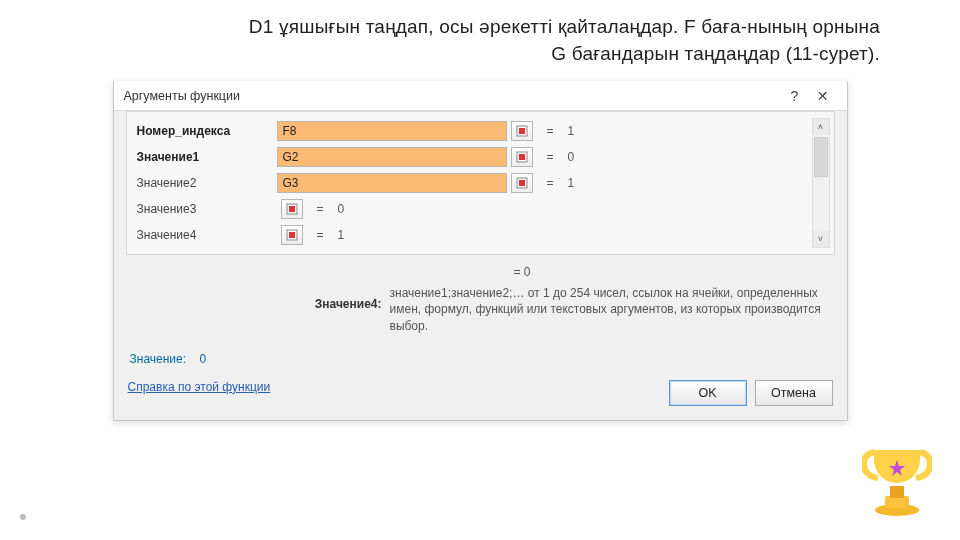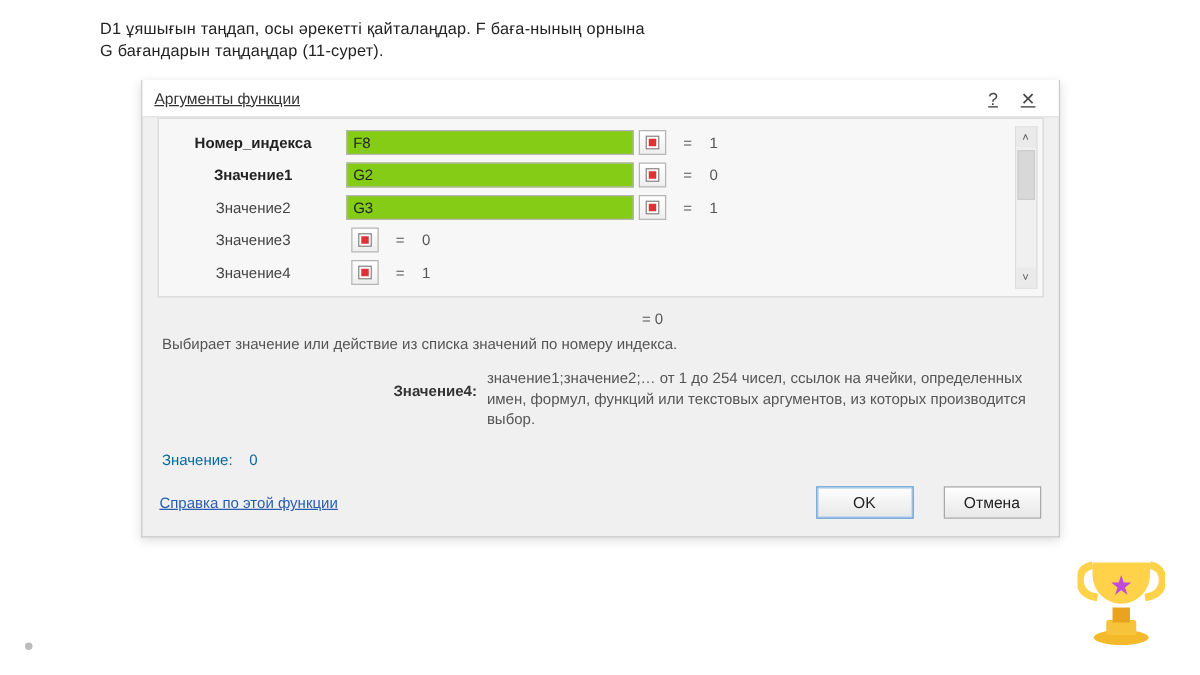--- a/index.html
+++ b/index.html
@@ -5,23 +5,23 @@
   * { box-sizing: border-box; margin: 0; padding: 0; }
   body {
     width: 960px;
     height: 540px;
     background: #fff;
     font-family: "Segoe UI", Tahoma, Arial, sans-serif;
     position: relative;
     overflow: hidden;
   }
   .caption {
-    text-align: left;
+    text-align: right;
     padding: 14px 80px 8px 80px;
-    font-size: 13px;
+    font-size: 19px;
     line-height: 1.4;
     color: #222;
     letter-spacing: 0.2px;
   }
   .dialog {
     width: 735px;
     margin: 6px auto 0 auto;
     background: #f0f0f0;
     border: 1px solid #c8c8c8;
     border-top: none;
@@ -29,21 +29,20 @@
     font-size: 12px;
     color: #333;
   }
   .titlebar {
     height: 30px;
     background: #fff;
     display: flex;
     align-items: center;
     padding: 0 10px;
     border-bottom: 1px solid #ddd;
-    text-decoration: underline;
   }
   .titlebar .title { flex: 1; font-size: 12.5px; color: #333; }
   .titlebar .win-btn {
     width: 28px; height: 22px;
     display: inline-flex; align-items: center; justify-content: center;
     font-size: 14px; color: #444;
   }
   .section-label {
     font-size: 12.5px;
     font-weight: 400;
@@ -57,31 +56,31 @@
     position: relative;
     filter: blur(0.3px);
   }
   .arg-row {
     display: flex;
     align-items: center;
     height: 26px;
   }
   .arg-label {
     width: 140px;
-    text-align: center;
+    text-align: left;
     padding-right: 8px;
     font-size: 12px;
     color: #444;
   }
   .arg-label.b { font-weight: 600; color:#222; }
   .arg-input {
     width: 230px;
     height: 20px;
     border: 1px solid #b5b5b5;
-    background: #84cc16;
+    background: #fdba74;
     font-size: 12px;
     padding: 0 5px;
     color:#222;
   }
   .ref-btn {
     width: 22px; height: 20px;
     border: 1px solid #b5b5b5;
     background: linear-gradient(#fff,#eee);
     margin-left: 4px;
     display:inline-flex; align-items:center; justify-content:center;
@@ -110,23 +109,22 @@
     display:flex;
     padding: 2px 16px 12px 16px;
     font-size: 12px;
     color:#555;
     filter: blur(0.3px);
   }
   .help-block .hl { width: 260px; text-align:right; font-weight:600; padding-right:8px; color:#333;margin-top:12px;}
   .help-block .ht { flex:1; line-height:1.35; }
   .result-line { padding: 6px 16px; font-size:12px; color:#0369a1; filter:blur(0.3px);}
   .bottom-bar {
-    display:flex; align-items:center;
+    display:flex; align-items:flex-start;
     padding: 8px 14px 14px 14px;
-    gap: 16px;
   }
   .help-link { color:#2a5db0; text-decoration:underline; font-size:12px; filter:blur(0.3px);}
   .spacer { flex:1; }
   .btn {
     min-width: 78px; height: 26px;
     border:1px solid #a9a9a9;
     background: linear-gradient(#fff,#e7e7e7);
     font-size:12.5px; color:#222;
     display:inline-flex; align-items:center; justify-content:center;
     margin-left:8px;
@@ -228,21 +226,20 @@
     <div class="scroll-track">
       <div class="scroll-btn">˄</div>
       <div class="scroll-thumb"></div>
       <div style="flex:1"></div>
       <div class="scroll-btn">˅</div>
     </div>
   </div>
 
   <div class="final-eq">=  0</div>
 
-  <div class="desc">Выбирает значение или действие из списка значений по номеру индекса.</div>
 
   <div class="help-block">
     <div class="hl">Значение4:</div>
     <div class="ht">значение1;значение2;… от 1 до 254 чисел, ссылок на ячейки, определенных имен, формул, функций или текстовых аргументов, из которых производится выбор.</div>
   </div>
 
   <div class="result-line">
     <span>Значение:</span>
     &nbsp;&nbsp;
     <span>0</span>

